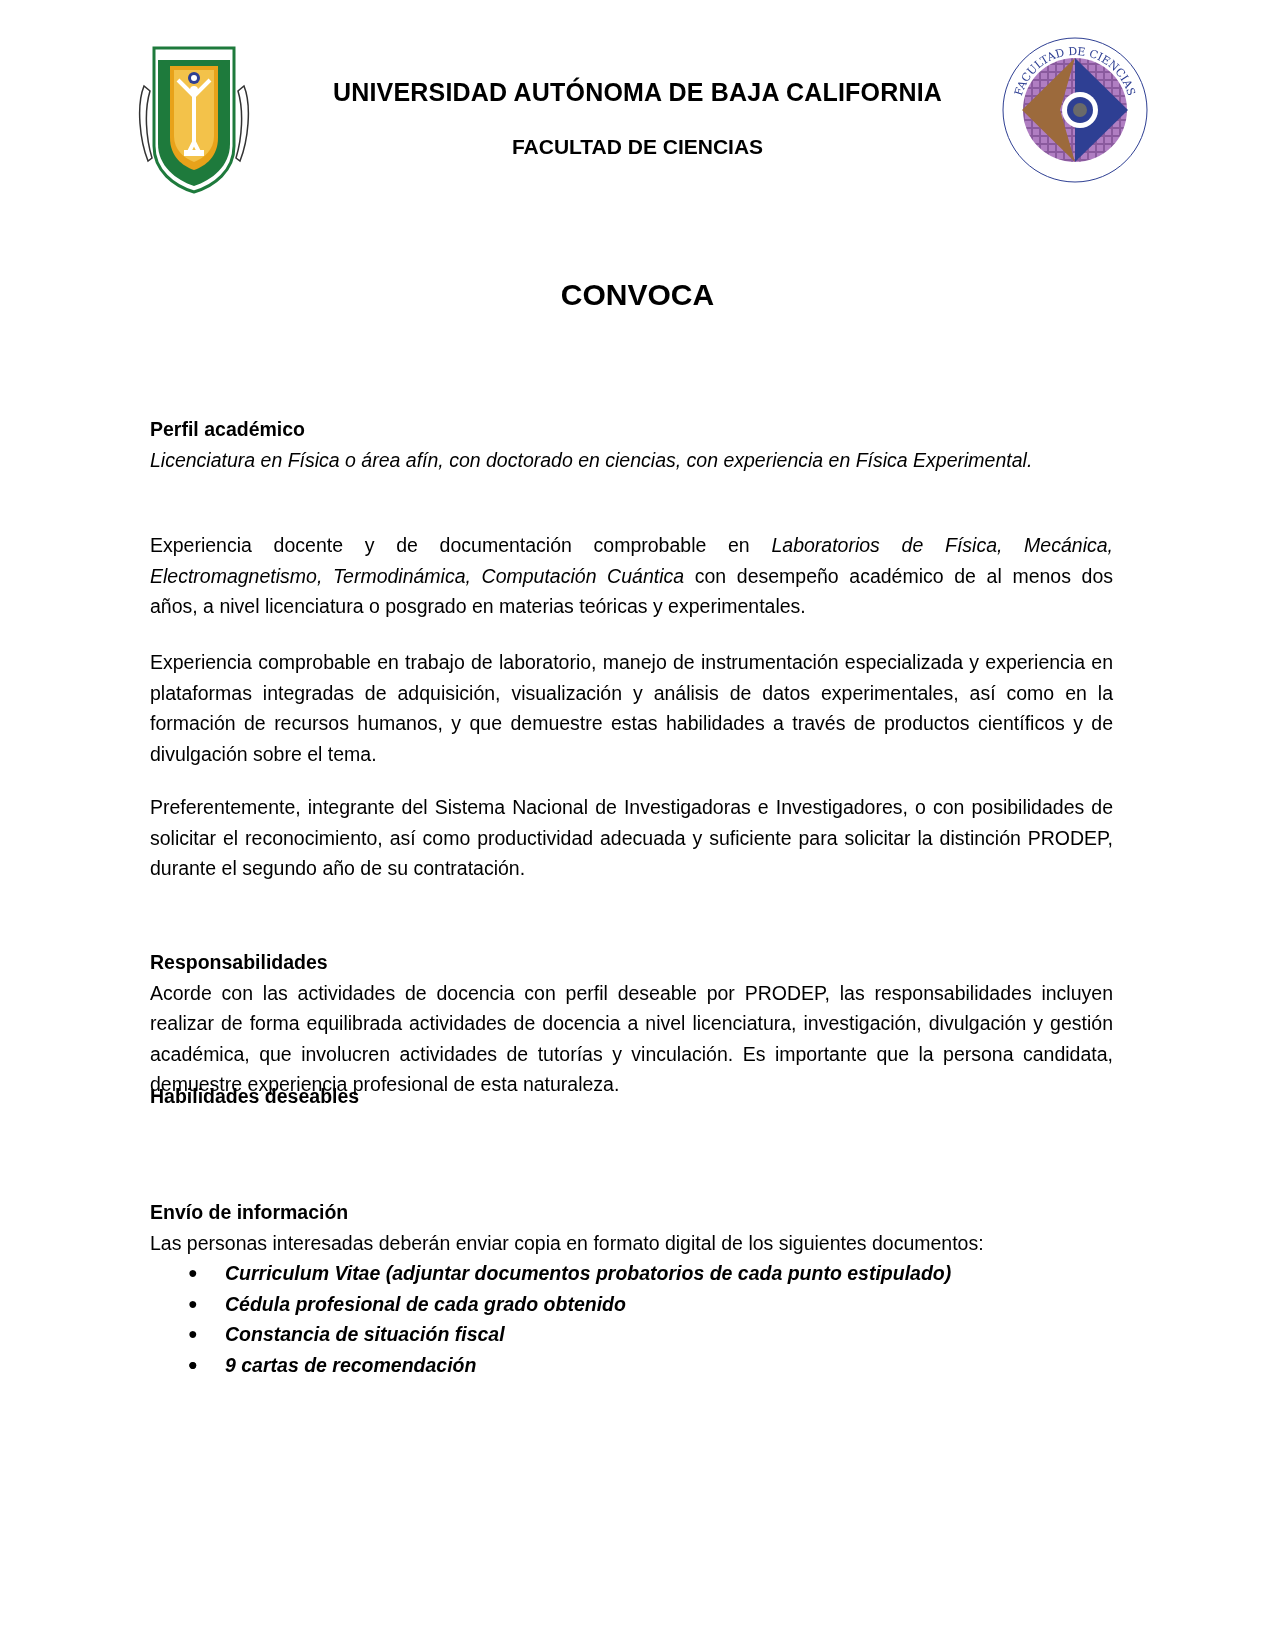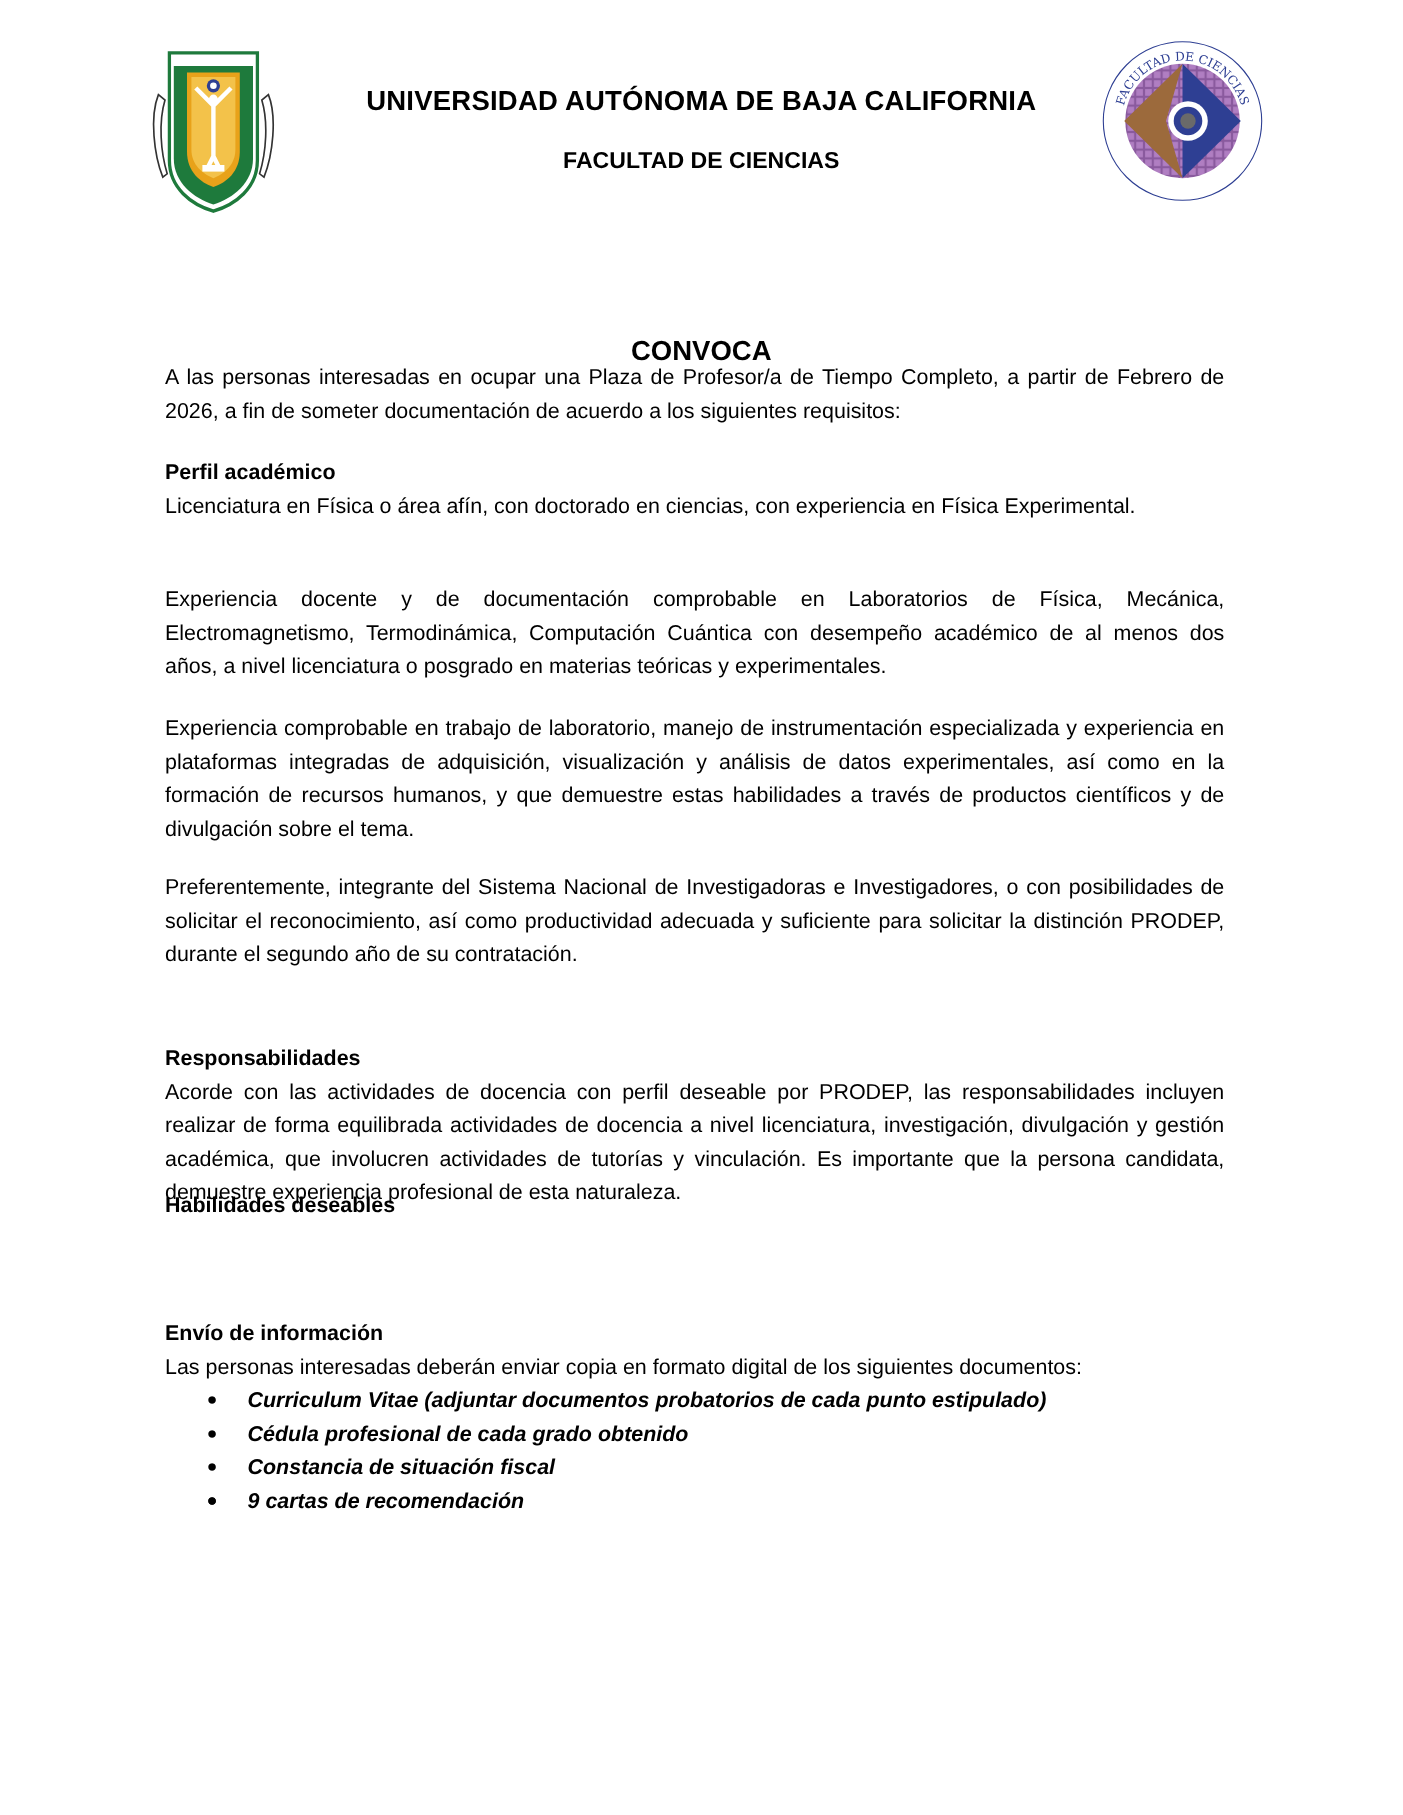--- a/index.html
+++ b/index.html
@@ -8,23 +8,23 @@
   .page { position: absolute; left: 0; top: 0; width: 1275px; height: 1650px; }
   .logo-left { position: absolute; left: 138px; top: 46px; width: 112px; height: 150px; }
   .logo-right { position: absolute; left: 1000px; top: 32px; width: 150px; height: 155px; }
   .h-univ { position: absolute; left: 0; width: 1275px; top: 78px; text-align: center;
             font-weight: bold; font-size: 25px; letter-spacing: 0.2px; }
   .h-fac { position: absolute; left: 0; width: 1275px; top: 135px; text-align: center;
            font-weight: bold; font-size: 21px; }
   .body-text { position: absolute; left: 150px; width: 963px; font-size: 19.5px; line-height: 30.5px; }
   .just { text-align: justify; text-align-last: left; }
   .convoca { position: absolute; left: 0; width: 1275px; top: 278px; text-align: center;
-             font-weight: bold; font-size: 25px; margin-top: 27px; }
+             font-weight: bold; font-size: 30px; }
   .section-title { font-weight: bold; }
-  .it { }
+  .it { font-style: italic; }
   ul.docs { list-style: none; margin: 0; padding: 0; }
   ul.docs li { position: relative; padding-left: 75px; font-style: italic; font-weight: bold; }
   ul.docs li .bullet { position: absolute; left: 38px; top: 0; font-style: normal; font-size: 16px; }
 </style>
 </head>
 <body>
 
 <div class="page">
 
   <div class="logo-left">
@@ -64,21 +64,20 @@
       <circle cx="80" cy="78" r="7" fill="#6a6a6a"></circle>
       <text font-family="DejaVu Serif, serif" font-size="11" fill="#2e3f93">
         <textPath href="#arcTop" startOffset="50%" text-anchor="middle">FACULTAD DE CIENCIAS</textPath>
       </text>
     </svg>
   </div>
 
 
   <div class="convoca">CONVOCA</div>
 
-  <div class="body-text just" style="top:328px;">A las personas interesadas en ocupar una Plaza de Profesor/a de Tiempo Completo, a partir de Febrero de 2026, a fin de someter documentación de acuerdo a los siguientes requisitos:</div>
 
   <div class="body-text" style="top:414px;">
     <div class="section-title">Perfil académico</div>
     <div class="it just">Licenciatura en Física o área afín, con doctorado en ciencias, con experiencia en Física Experimental.</div>
   </div>
 
   <div class="body-text just" style="top:530px;"><span>Experiencia docente y de documentación comprobable en </span><span class="it">Laboratorios de Física, Mecánica, Electromagnetismo, Termodinámica, Computación Cuántica</span><span> con desempeño académico de al menos dos años, a nivel licenciatura o posgrado en materias teóricas y experimentales.</span></div>
 
   <div class="body-text just" style="top:792px;">Preferentemente, integrante del Sistema Nacional de Investigadoras e Investigadores, o con posibilidades de solicitar el reconocimiento, así como productividad adecuada y suficiente para solicitar la distinción PRODEP, durante el segundo año de su contratación.</div>
 

